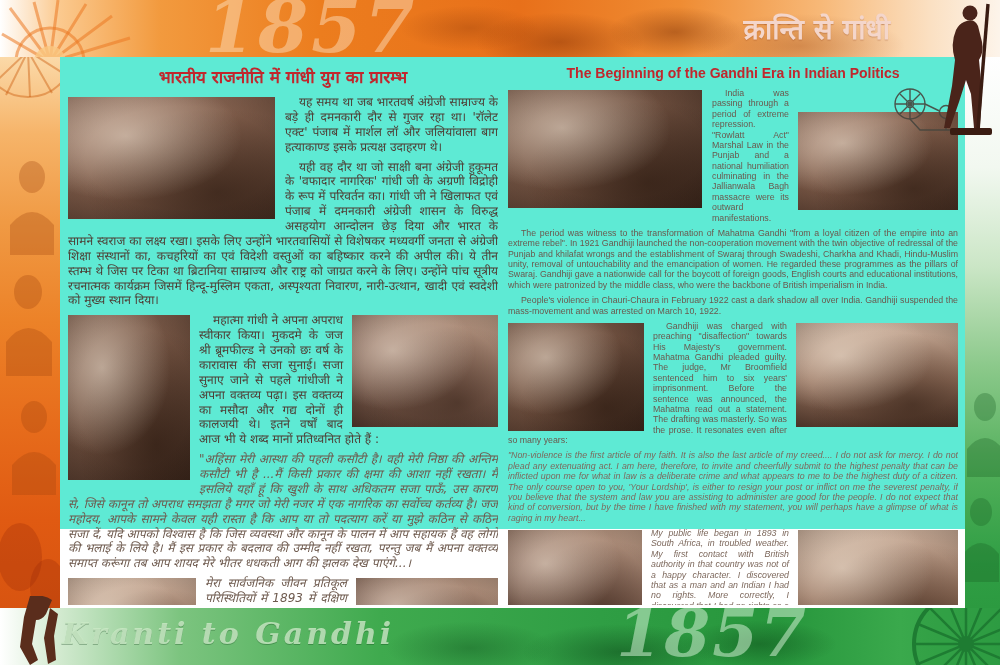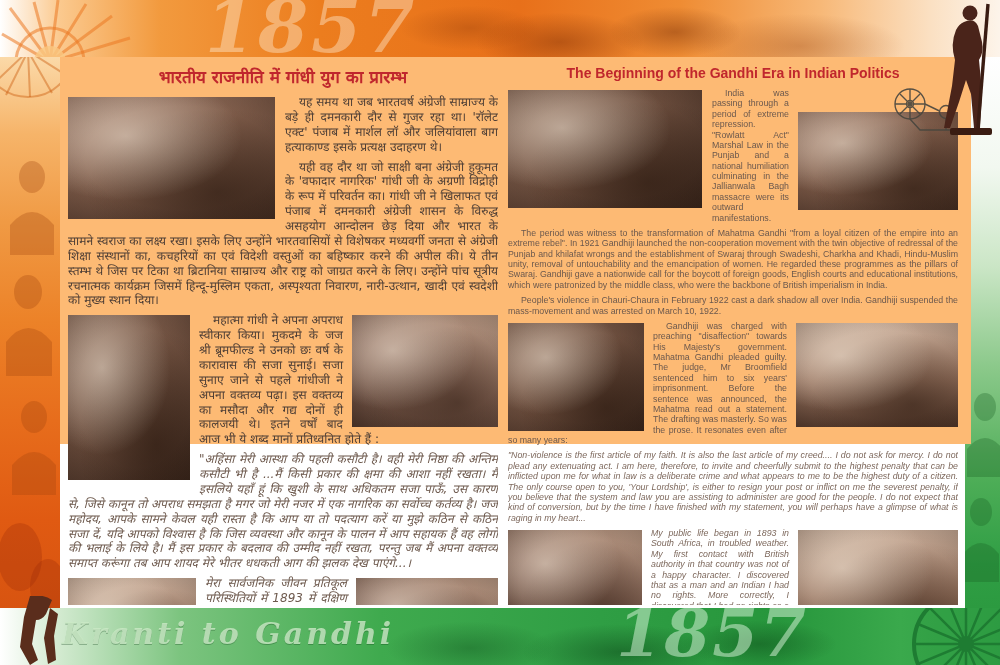--- a/index.html
+++ b/index.html
@@ -61,21 +61,21 @@
   .side-right {
     position:absolute; right:0; top:57px; width:35px; height:551px; overflow:hidden;
     background:linear-gradient(180deg,#ffffff 0%,#f2f8f0 20%,#cbe6c6 38%,#8cc98b 56%,#4fae58 76%,#2f9e44 92%,#2c9a40 100%);
   }
 
   
   .statue-area { position:absolute; right:0; top:0; width:112px; height:135px; z-index:6; }
   .statue-legs { position:absolute; left:12px; top:596px; width:60px; height:69px; z-index:6; }
 
   
-  .content { position:absolute; left:60px; top:57px; width:905px; height:387px; background:#fdba74;padding-left:6px; }
+  .content { position:absolute; left:60px; top:57px; width:905px; height:472px; background:#5eead4; }
   .col { position:absolute; top:6px; height:542px; overflow:hidden; }
   .col-hindi   { left:8px;   width:430px; }
   .col-english { left:448px; width:450px; }
 
   h2 { margin:2px 0 7px; text-align:center; color:#c0272d; font-weight:bold; }
   .hindi-heading   { font-size:17px; }
   .english-heading { font-size:14px; font-family:"Liberation Sans", sans-serif; }
 
   .col-hindi p, .col-hindi blockquote {
     font-size:12px; line-height:1.24; color:#4e3e35; text-align:justify; margin:0 0 5px;
@@ -129,20 +129,21 @@
 
   <div class="banner-top">
     <svg class="sunrays" width="170" height="57" viewBox="0 0 170 57">
       <g stroke="rgba(235,120,35,0.55)" stroke-width="3" fill="none">
         <circle cx="50" cy="62" r="34"></circle>
         <path d="M50 62 L10 8 M50 62 L34 2 M50 62 L58 0 M50 62 L86 4 M50 62 L112 16 M50 62 L130 38 M50 62 L2 34"></path>
       </g>
       <circle cx="50" cy="62" r="16" fill="rgba(250,200,130,0.8)"></circle>
     </svg>
     <div class="wm-top">1857</div>
+    <div class="banner-title-hi">क्रान्ति से गांधी</div>
   </div>
 
   <div class="side-left">
     <svg width="60" height="551" viewBox="0 0 60 551">
       <g stroke="rgba(205,95,18,0.45)" stroke-width="2" fill="none">
         <circle cx="28" cy="-6" r="46"></circle>
         <path d="M28 -6 L-10 30 M28 -6 L6 38 M28 -6 L30 40 M28 -6 L52 36 M28 -6 L66 18"></path>
       </g>
       <g fill="rgba(160,66,12,0.30)">
         <ellipse cx="32" cy="120" rx="13" ry="16"></ellipse>

